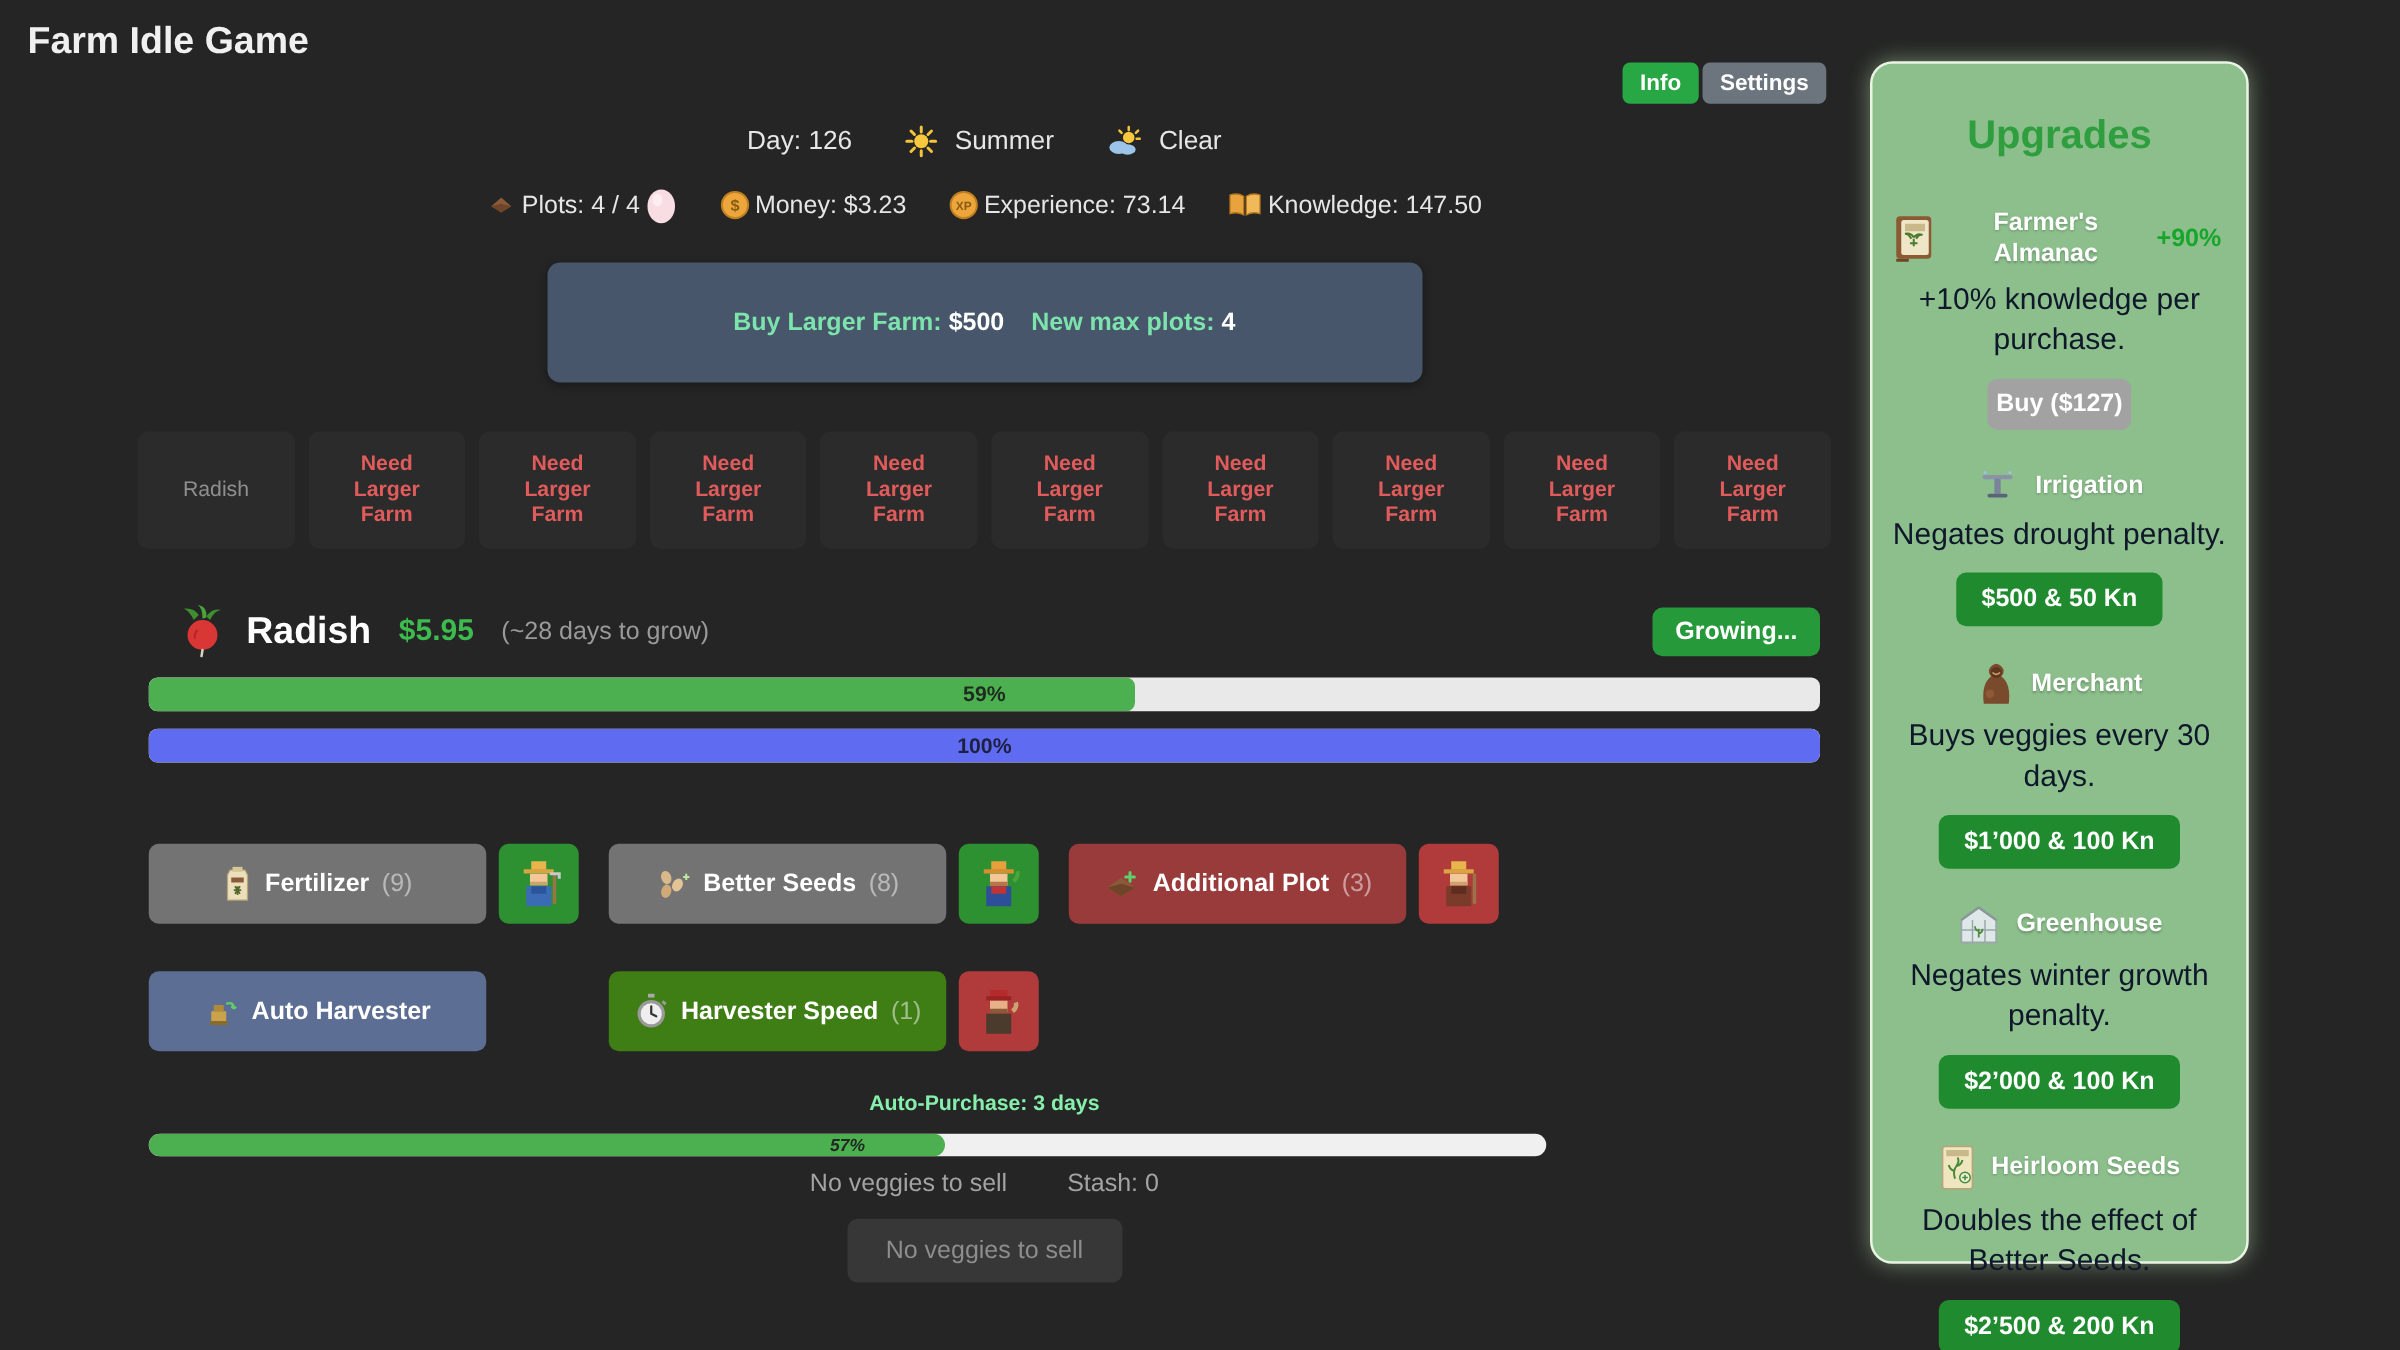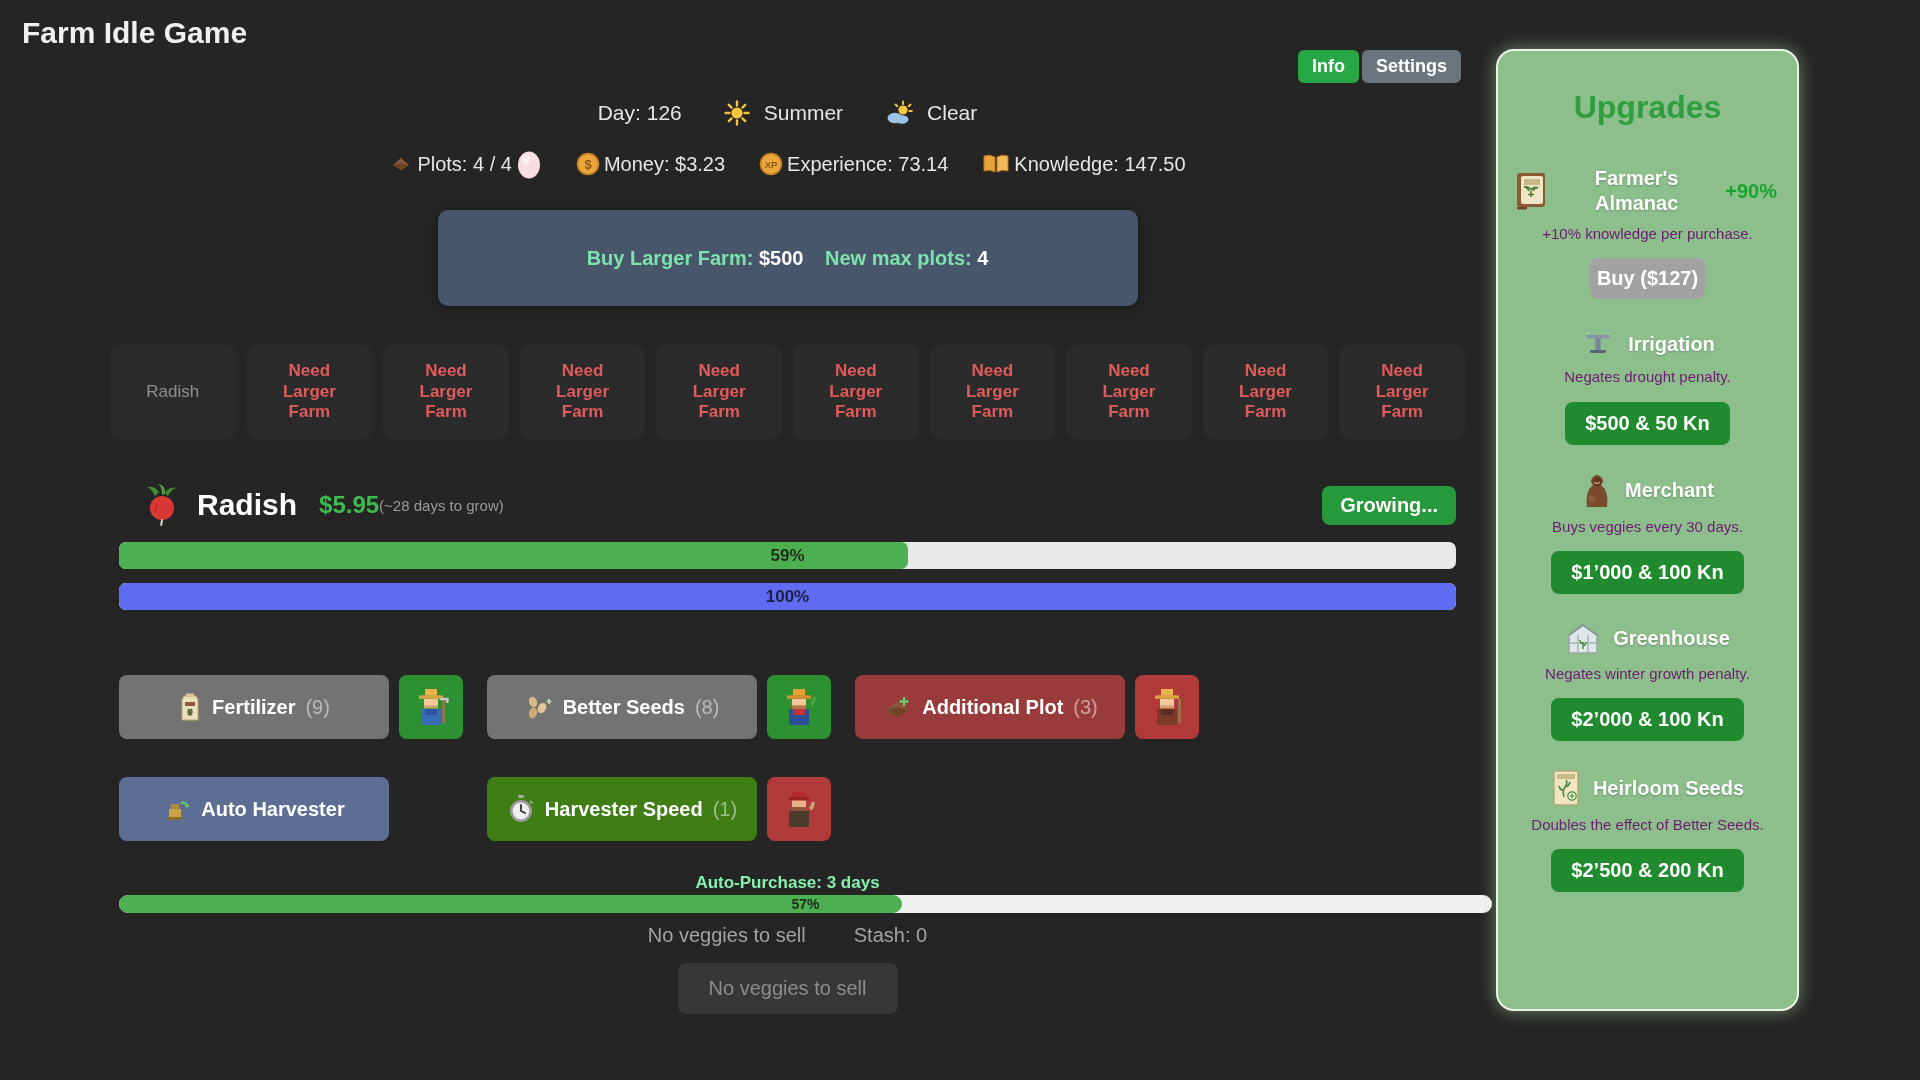--- a/index.html
+++ b/index.html
@@ -38,21 +38,21 @@
   .tab { flex:1; height:94px; background:#2b2b2b; border-radius:9px; display:flex;
          align-items:center; justify-content:center; text-align:center; font-size:17px;
          line-height:1.22; cursor:pointer; }
   .tab.active { color:#8f8f8f; }
   .tab.locked { color:#e05b5b; font-weight:bold; white-space:pre-line; }
 
   
   .crop-row { margin-top:45px; display:flex; align-items:center; }
   .crop-row .name { font-size:30px; font-weight:bold; color:#fff; margin-left:18px; }
   .crop-row .price { font-size:24px; font-weight:bold; color:#3dbb4e; margin-left:22px; }
-  .crop-row .note { font-size:15px; color:#9a9a9a; }
+  .crop-row .note { font-size:20px; color:#9a9a9a; margin-left:22px; }
   .grow-btn { margin-left:auto; background:#26993a; color:#fff; border:none; border-radius:8px;
               height:39px; padding:0 18px; font-size:20px; font-weight:bold; font-family:inherit; cursor:pointer; }
 
   
   .bar { position:relative; width:1337px; height:27px; border-radius:7px; background:#e9e9e9;
          overflow:hidden; margin-top:14px;padding-left:16px; }
   .bar.first { margin-top:16px; }
   .bar .fill { position:absolute; left:0; top:0; bottom:0; border-radius:7px; }
   .bar.green .fill { background:#4cb050; }
   .bar.blue  .fill { background:#5f6cf1; }
@@ -74,41 +74,41 @@
   .olive { background:#737373; }
   .maroon { background:#9a3b3b; }
   .slate { background:#5c6e93; }
   .hgreen { background:#3f7d15; }
   .fgreen { background:#2d9132; }
   .fred { background:#b13b3b; }
   .m10 { margin-left:10px; } .m24 { margin-left:24px; } .m98 { margin-left:98px; }
 
   
   .auto-label { margin-top:32px; text-align:center; font-size:17px; font-weight:bold; color:#86efac; }
-  .thin-bar { position:relative; margin-top:2px; width:1373px; height:18px; border-radius:9px;
-              background:#f0f0f0; overflow:hidden; }
+  .thin-bar { position:relative; margin-top:14px; width:1118px; height:18px; border-radius:9px;
+              background:#f0f0f0; overflow:hidden;font-style:italic; }
   .thin-bar .fill { position:absolute; left:0; top:0; bottom:0; background:#4cb050; border-radius:9px; }
   .thin-bar .pct { position:absolute; left:0; right:0; top:0; bottom:0; display:flex; align-items:center;
                    justify-content:center; font-size:14px; font-weight:bold; color:#212b21; }
   .market-row { margin-top:11px; display:flex; justify-content:center; gap:48px; font-size:20px; color:#a3a3a3; }
   .sell-btn { display:block; margin:16px auto 0; width:220px; height:51px; background:#373737;
               border:none; border-radius:8px; color:#8d8d8d; font-size:20px; font-family:inherit; }
 
   
   .upgrades { position:absolute; left:1496px; top:49px; width:303px; height:962px;
               background:#8cbf8c; border:2px solid #e9f4e3; border-radius:18px;
               box-shadow:0 0 18px rgba(205,245,190,.45); padding:20px 16px; text-align:center; }
   .up-title { font-size:32px; font-weight:bold; color:#2f9e3e; margin-top:18px; }
   .up-item1-head { display:flex; align-items:center; margin-top:40px; }
   .up-item1-head .t { flex:1; font-size:20px; font-weight:bold; color:#fff;
                       text-shadow:0 1px 2px rgba(0,0,0,.25); line-height:1.25; }
   .up-bonus { font-size:20px; font-weight:bold; color:#17a62b; margin-right:4px; }
   .up-head { display:flex; align-items:center; justify-content:center; gap:12px;
              font-size:20px; font-weight:bold; color:#fff; text-shadow:0 1px 2px rgba(0,0,0,.25); }
-  .up-desc { font-size:15px; color:#701a75; line-height:1.35; margin-top:8px; }
+  .up-desc { font-size:24px; color:#0f172a; line-height:1.35; margin-top:8px; }
   .up-buy { margin-top:14px; background:#a2a2a2; border:none; border-radius:8px; color:#fff;
             font-size:20px; font-weight:bold; padding:9px 7px; font-family:inherit; cursor:pointer; }
   .up-price { margin-top:14px; background:#1f8b2e; border:none; border-radius:8px; color:#fff;
               font-size:20px; font-weight:bold; padding:10px 20px; font-family:inherit; cursor:pointer; }
   .mt28 { margin-top:28px; } .mt30 { margin-top:30px; }
 </style>
 </head>
 <body>
 
 <div class="stage">

